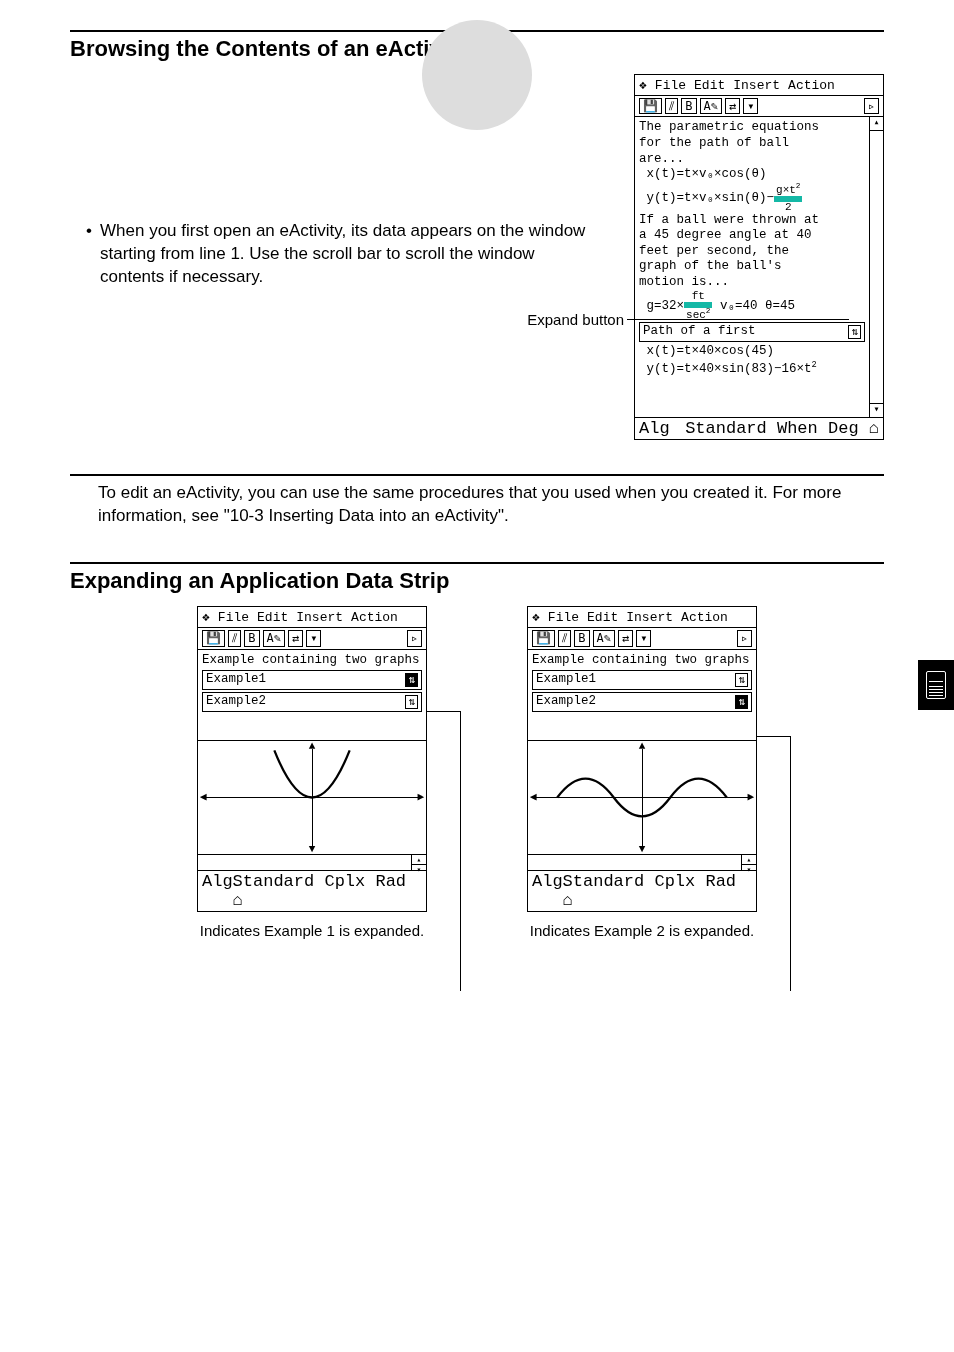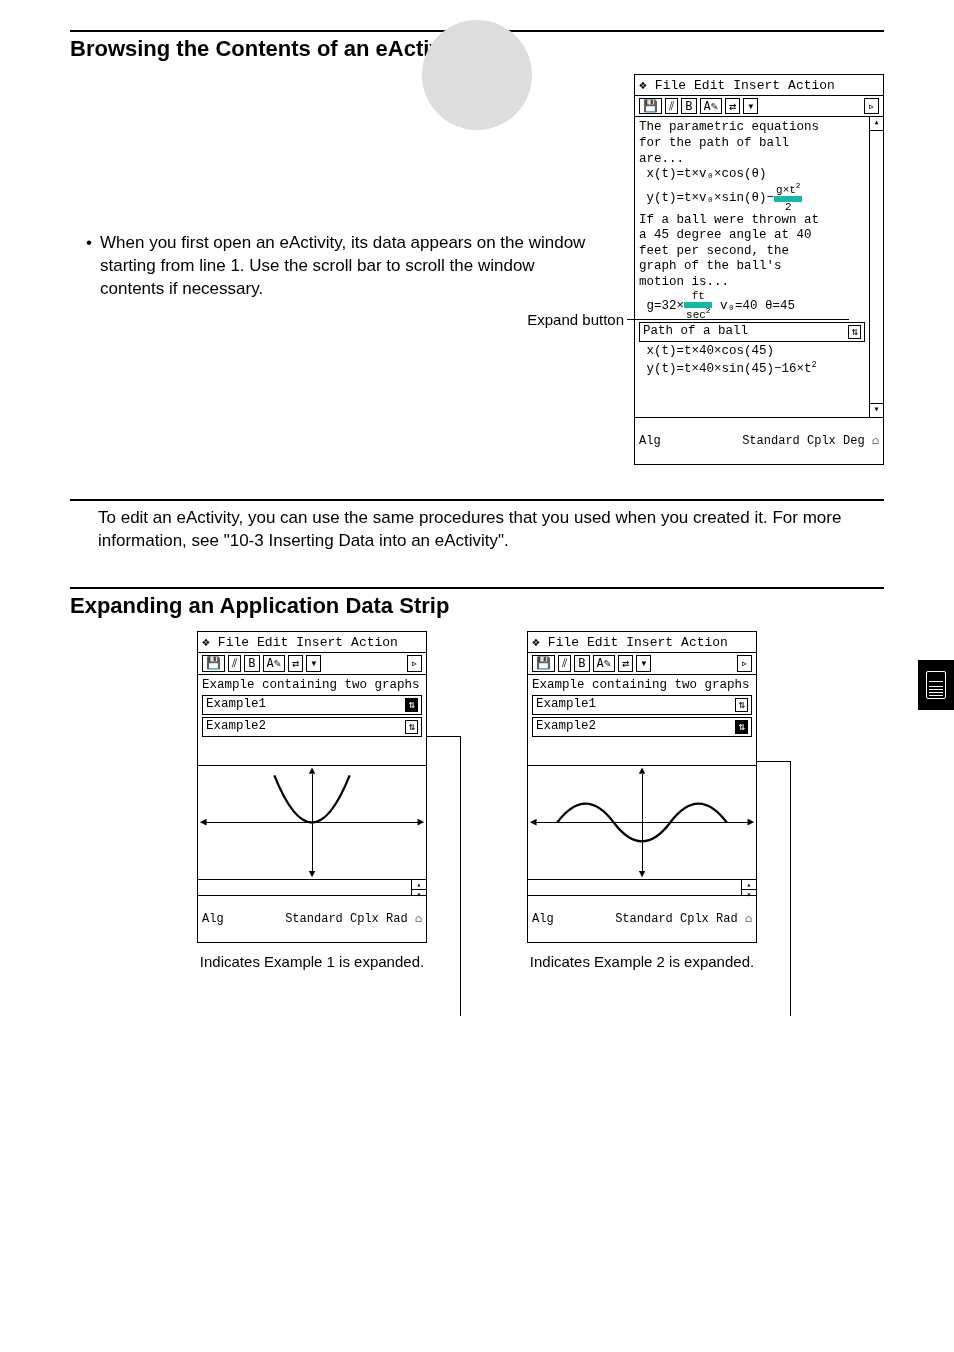--- a/index.html
+++ b/index.html
@@ -132,22 +132,22 @@
   }
   .sb-btn.bot { border-bottom: none; border-top: 1px solid #000; }
   .sb-track { flex: 1; position: relative; }
   .sb-thumb {
     position: absolute;
     left: 1px; right: 1px;
     background: repeating-linear-gradient(45deg,#888,#888 1px,#fff 1px,#fff 2px);
   }
   .status-bar {
     border-top: 1px solid #000;
-    font-size: 12px;
-    padding: 16px 4px;
+    font-size: 17px;
+    padding: 1px 4px;
     display: flex;
     justify-content: space-between;
   }
   .strip-row {
     border: 1.5px solid #000;
     margin: 2px 0;
     display: flex;
     justify-content: space-between;
     align-items: center;
     padding: 1px 3px;
@@ -308,37 +308,37 @@
               <div>are...</div>
               <div>&nbsp;<span>x(t)=t×v₀×cos(θ)</span></div>
               <div>&nbsp;<span>y(t)=t×v₀×sin(θ)−</span><span class="frac"><span class="num"><span>g×t</span><sup>2</sup></span><span class="den">2</span></span></div>
               <div>If a ball were thrown at</div>
               <div>a 45 degree angle at 40</div>
               <div>feet per second, the</div>
               <div>graph of the ball's</div>
               <div>motion is...</div>
               <div>&nbsp;<span>g=32×</span><span class="frac"><span class="num">ft</span><span class="den"><span>sec</span><sup>2</sup></span></span><span>  v₀=40 θ=45</span></div>
               <div class="strip-row">
-                <span>Path of a ball</span>
+                <span>Path of a first</span>
                 <span class="expand-icon">⇅</span>
               </div>
               <div>&nbsp;<span>x(t)=t×40×cos(45)</span></div>
-              <div>&nbsp;<span>y(t)=t×40×sin(45)−16×t</span><sup>2</sup></div>
+              <div>&nbsp;<span>y(t)=t×40×sin(83)−16×t</span><sup>2</sup></div>
             </div>
             <div class="scrollbar">
               <div class="sb-btn">▴</div>
               <div class="sb-track">
                 <div class="sb-thumb" style="top:256px;height:24px"></div>
               </div>
               <div class="sb-btn bot">▾</div>
             </div>
           </div>
           <div class="status-bar">
             <span>Alg</span>
-            <span>Standard Cplx Deg ⌂</span>
+            <span>Standard When Deg ⌂</span>
           </div>
         </div>
       </div>
     </div>
   </div>
 
   <div class="section-block">
     <hr class="section-rule">
     <p class="para">To edit an eActivity, you can use the same procedures that you used when you created it. For more information, see "10-3 Inserting Data into an eActivity".</p>
   </div>

